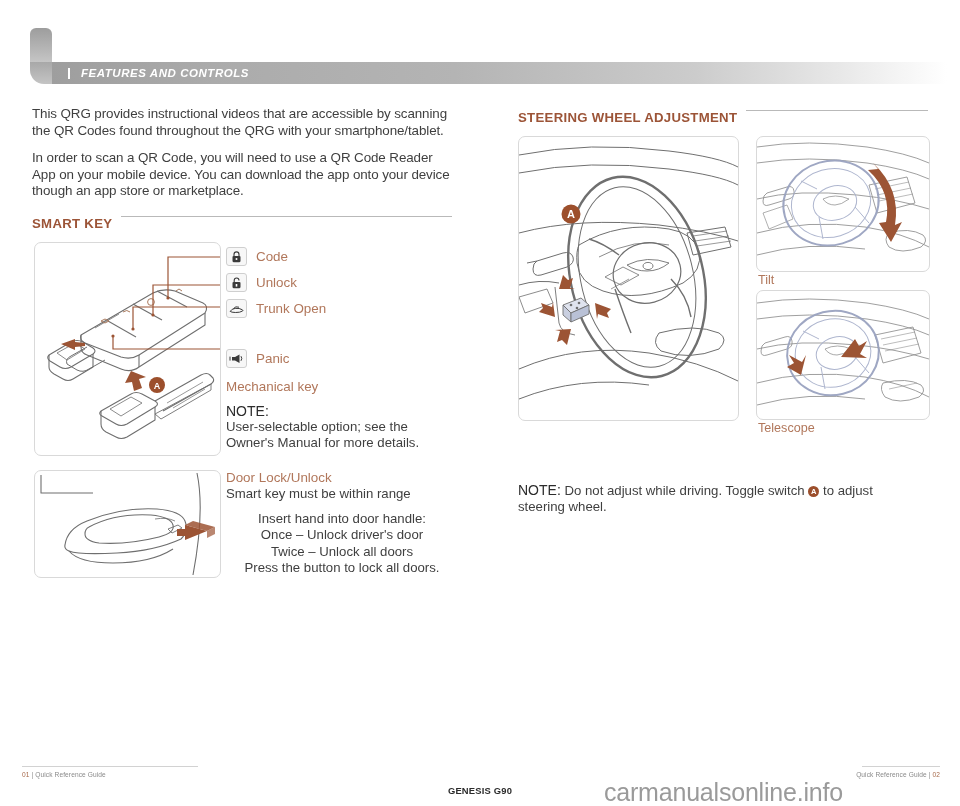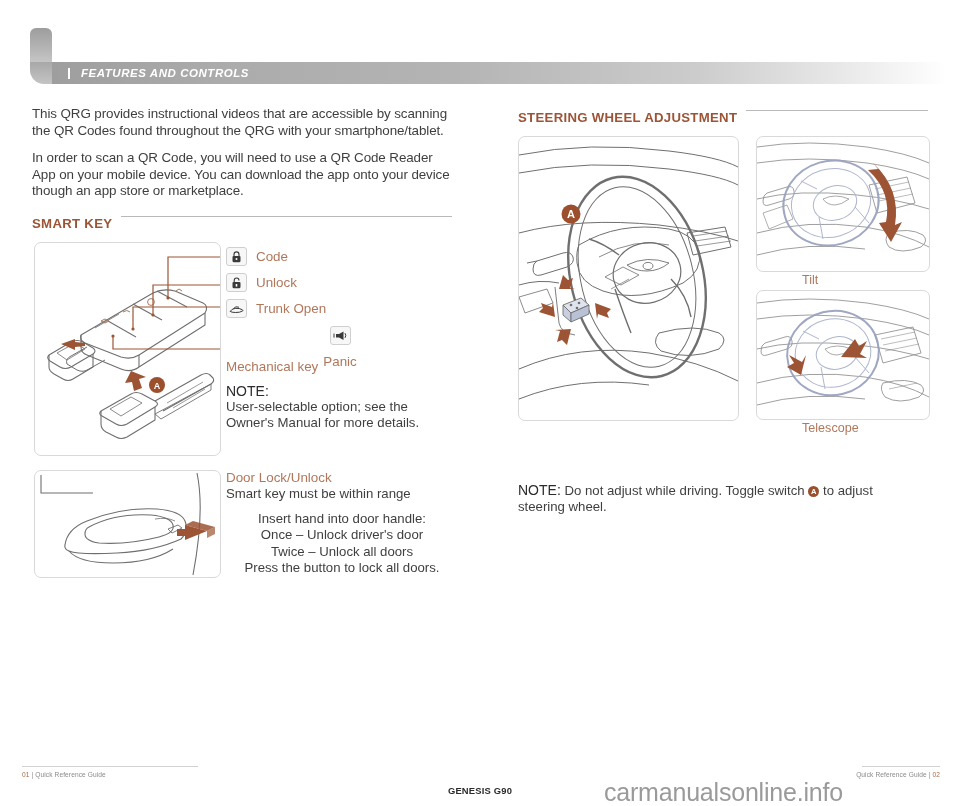--- a/index.html
+++ b/index.html
@@ -169,21 +169,20 @@
   
   #sw-figs { position: relative; height: 300px; }
   #wheel-main-figure { left: 0; top: 0; width: 219px; height: 283px; }
   #tilt-figure       { left: 238px; top: 0;   width: 172px; height: 134px; }
   #telescope-figure  { left: 238px; top: 154px; width: 172px; height: 128px; }
 
   .fig-caption {
     position: absolute;
     color: #b1775b;
     font-size: 12.6px;
-    margin-left: 44px;
   }
   #tilt-caption      { left: 240px; top: 137px; }
   #telescope-caption { left: 240px; top: 285px; }
 
   #sw-note {
     position: absolute;
     left: 0; top: 346px;
     width: 400px;
     font-size: 13.2px;
     line-height: 16.4px;
@@ -345,21 +344,21 @@
       <div class="legend-row">
         <span class="legend-icon">
           <svg width="15" height="10" viewBox="0 0 15 10">
             <path d="M1.2 7.4 Q2.6 4.8 6.2 4.4 Q10.6 3.9 13.4 5.8 Q14.2 6.4 13.6 7 Q11 8.6 6.6 8.5 Q2.2 8.4 1.2 7.4 Z" fill="none" stroke="#3a3a3a" stroke-width="1"></path>
             <path d="M4.4 4.6 Q6.6 1.8 10 3.2" fill="none" stroke="#3a3a3a" stroke-width="1"></path>
           </svg>
         </span>
         <span class="legend-label">Trunk Open</span>
       </div>
 
-      <div class="legend-row" style="margin-top:4px;flex-direction:column;">
+      <div class="legend-row" style="margin-top:24px;">
         <span class="legend-icon">
           <svg width="15" height="11" viewBox="0 0 15 11">
             <path d="M3 4 L3 7.4 L6 7.4 L10.5 10 L10.5 1.4 L6 4 Z" fill="#3a3a3a"></path>
             <path d="M12 3.2 Q13.6 5.5 12 7.8" fill="none" stroke="#3a3a3a" stroke-width="1"></path>
             <path d="M1 3.6 L1 7.6" stroke="#3a3a3a" stroke-width="1"></path>
           </svg>
         </span>
         <span class="legend-label">Panic</span>
       </div>
 

